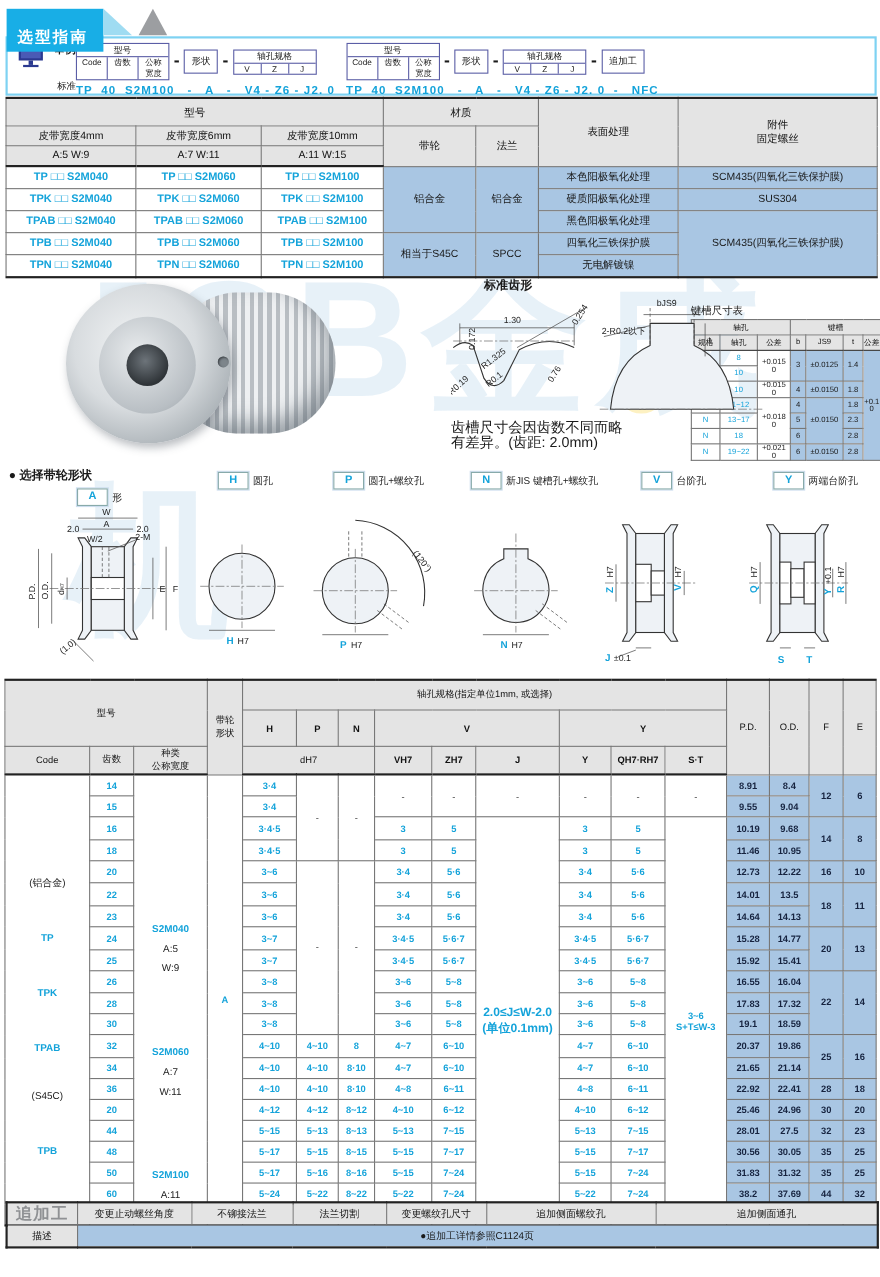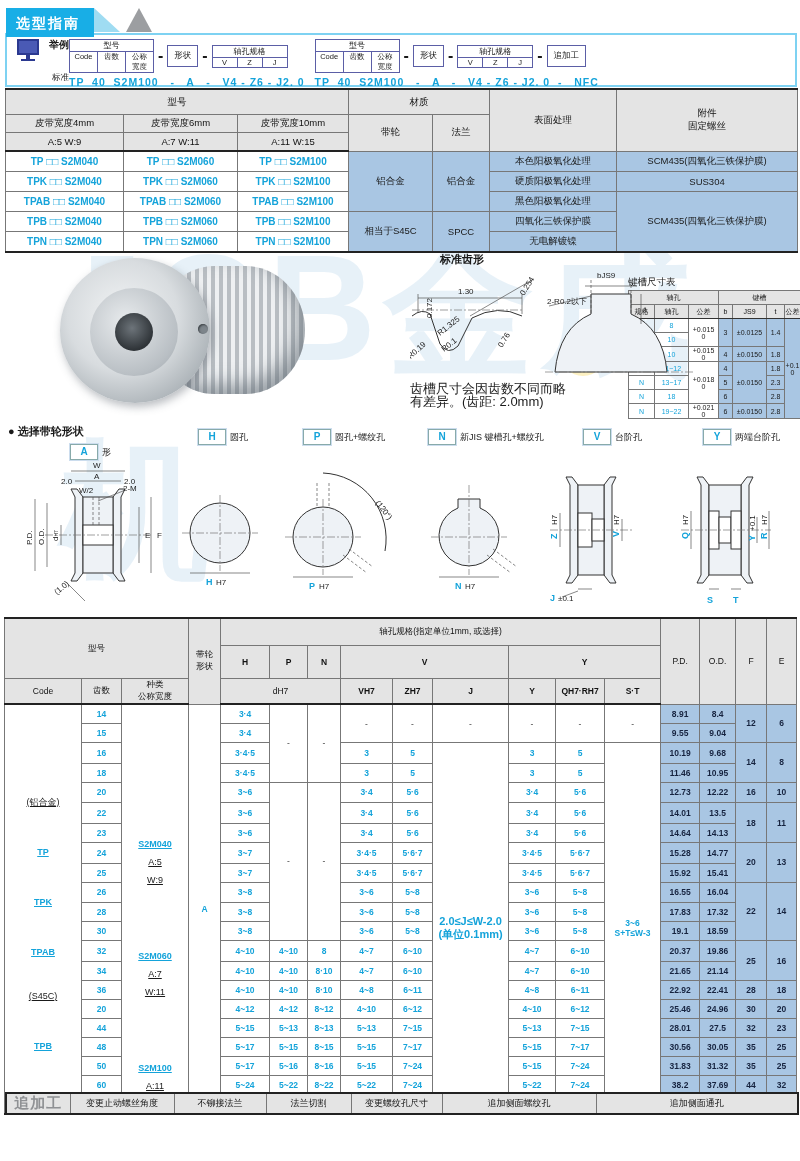--- a/index.html
+++ b/index.html
@@ -4,21 +4,21 @@
 <style>
   html,body{margin:0;padding:0;background:#fff;}
   body{width:800px;height:1161px;font-family:"Liberation Sans","DejaVu Sans",sans-serif;color:#1a1a1a;position:relative;overflow:hidden;}
   .abs{position:absolute;}
   
   .wm{position:absolute;color:rgba(170,205,230,.28);font-weight:bold;z-index:0;pointer-events:none;}
   .wm1{left:60px;top:210px;font-size:150px;letter-spacing:8px;}
   .wmdot{position:absolute;left:560px;top:330px;width:46px;height:46px;border-radius:50%;background:rgba(250,225,120,.45);z-index:0;}
   
   .tab{left:6px;top:8px;display:flex;z-index:3;}
-  .tab .blue{background:#18aee6;color:#fff;font-size:14px;font-weight:bold;padding:7px 14px 4px 10px;letter-spacing:2px;}
+  .tab .blue{background:#18aee6;color:#fff;font-size:14px;font-weight:bold;padding:17px 14px 4px 10px;letter-spacing:2px;}
   .tri1{width:0;height:0;border-bottom:24px solid #9fdcf2;border-right:26px solid transparent;}
   .tri2{width:0;height:0;border-bottom:24px solid #9c9ea1;border-left:13px solid transparent;border-right:13px solid transparent;margin-left:6px;}
   
   .exbox{left:5px;top:33px;width:788px;height:50px;border:2px solid #7ed2f2;background:#fff;display:flex;align-items:flex-start;z-index:2;}
   .exicon{width:58px;padding:3px 0 0 4px;text-align:right;}
   .exicon .lbl{font-size:10px;font-weight:bold;}
   .exicon .std{font-size:8.5px;margin-top:6px;}
   .exmain{flex:1;display:flex;padding-top:4px;}
   .pgroup{display:flex;flex-direction:column;margin-right:10px;}
   .prow{display:flex;align-items:center;}
@@ -53,21 +53,21 @@
   .kw-title{left:628px;top:276px;font-size:9.5px;z-index:2;}
   
   .t2{left:4px;top:617px;width:792px;font-size:8.5px;border-top:2.5px solid #222;border-bottom:2.5px solid #222;}
   .t2 td{height:18px;}
   .t2 tr:nth-child(1) td{height:26px;}
   .t2 tr:nth-child(2) td{height:32px;}
   .t2 tr:nth-child(3) td{height:24px;border-bottom:2px solid #222;}
   .t2 .code,.t2 .kind{vertical-align:top;font-size:9px;}
   .t2 .code{padding-top:88px;}
   .t2 .kind{padding-top:98px;}
-  .t2 .code div,.t2 .kind div{line-height:18px;text-decoration:underline;}
+  .t2 .code div,.t2 .kind div{line-height:18px;}
   .t2 .gap{height:26px;}
   .t2 .cy{font-weight:bold;}
   .t2 .b{color:#16233f;font-weight:bold;}
   .jcell{font-size:11px;}
   
   .t3{left:5px;top:1092px;width:792px;font-size:9px;border:2px solid #222;}
   .t3 td{height:19px;}
   .t3 .logo{font-size:15px;font-weight:bold;color:#8f9194;letter-spacing:1px;background:#e4e4e4;}
   .t3 .cy{font-weight:bold;font-size:10px;letter-spacing:1px;}
   .t3 .sm{font-size:8px;letter-spacing:0;}
@@ -854,14 +854,18 @@
   <tbody>
       <tr>
         <td class="logo">追加工</td>
         <td class="h">变更止动螺丝角度</td>
         <td class="h">不铆接法兰</td>
         <td class="h">法兰切割</td>
         <td class="h">变更螺纹孔尺寸</td>
         <td class="h">追加侧面螺纹孔</td>
         <td class="h">追加侧面通孔</td>
       </tr>
+      <tr>
+        <td class="h">描述</td>
+        <td colspan="6" class="b left">●追加工详情参照C1124页</td>
+      </tr>
     </tbody>
 </table>
 
 </body></html>

